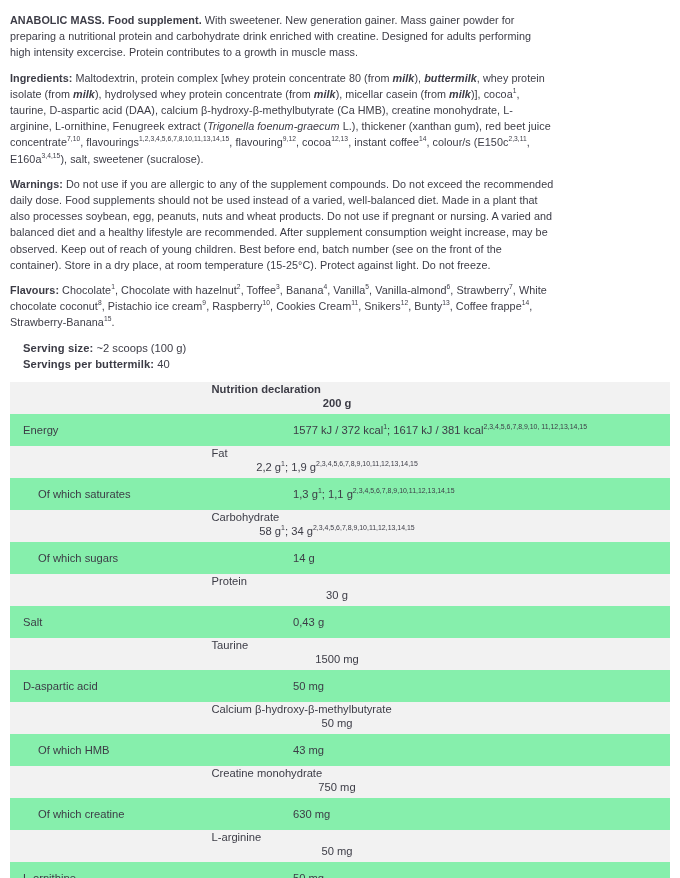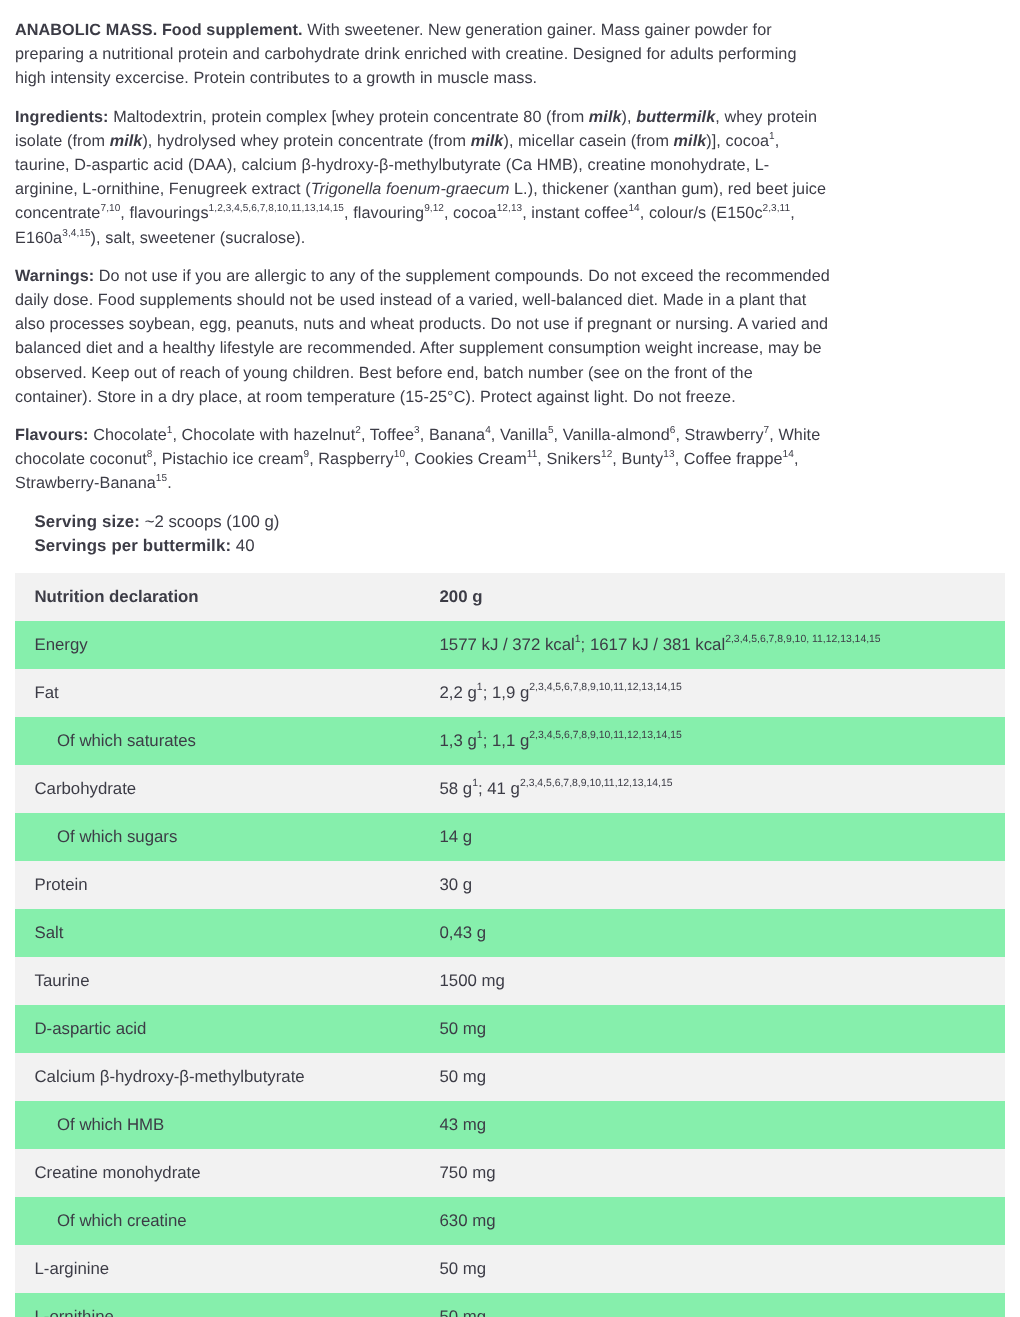--- a/index.html
+++ b/index.html
@@ -29,21 +29,21 @@
     line-height: 16.8px;
   }
   .serving-line .b { letter-spacing: 0.1px; text-align: right; }
   .table { margin-top: 9px; width: 660px; }
   .row {
     display: flex;
     align-items: center;
     height: 32px;
     background: #86efac;
   }
-  .row.shaded { background: #f2f2f2; }
+  .row.shaded { background: #f2f2f2; flex-direction: column; }
   .cell { font-size: 11.2px; line-height: 14px; }
   .cell.name {
     flex: none;
     width: 283px;
     padding-left: 13px;
   }
   .cell.name.indent { padding-left: 28px; }
   .cell.value {
     flex: 1;
     white-space: pre-wrap;
@@ -85,21 +85,21 @@
     <span class="cell value"><span>2,2 g</span><sup>1</sup><span>; 1,9 g</span><sup>2,3,4,5,6,7,8,9,10,11,12,13,14,15</sup></span>
   </div>
 
   <div class="row">
     <span class="cell name indent">Of which saturates</span>
     <span class="cell value"><span>1,3 g</span><sup>1</sup><span>; 1,1 g</span><sup>2,3,4,5,6,7,8,9,10,11,12,13,14,15</sup></span>
   </div>
 
   <div class="row shaded">
     <span class="cell name">Carbohydrate</span>
-    <span class="cell value"><span>58 g</span><sup>1</sup><span>; 41 g</span><sup>2,3,4,5,6,7,8,9,10,11,12,13,14,15</sup></span>
+    <span class="cell value"><span>58 g</span><sup>1</sup><span>; 34 g</span><sup>2,3,4,5,6,7,8,9,10,11,12,13,14,15</sup></span>
   </div>
 
   <div class="row">
     <span class="cell name indent">Of which sugars</span>
     <span class="cell value"><span>14 g</span></span>
   </div>
 
   <div class="row shaded">
     <span class="cell name">Protein</span>
     <span class="cell value"><span>30 g</span></span>

